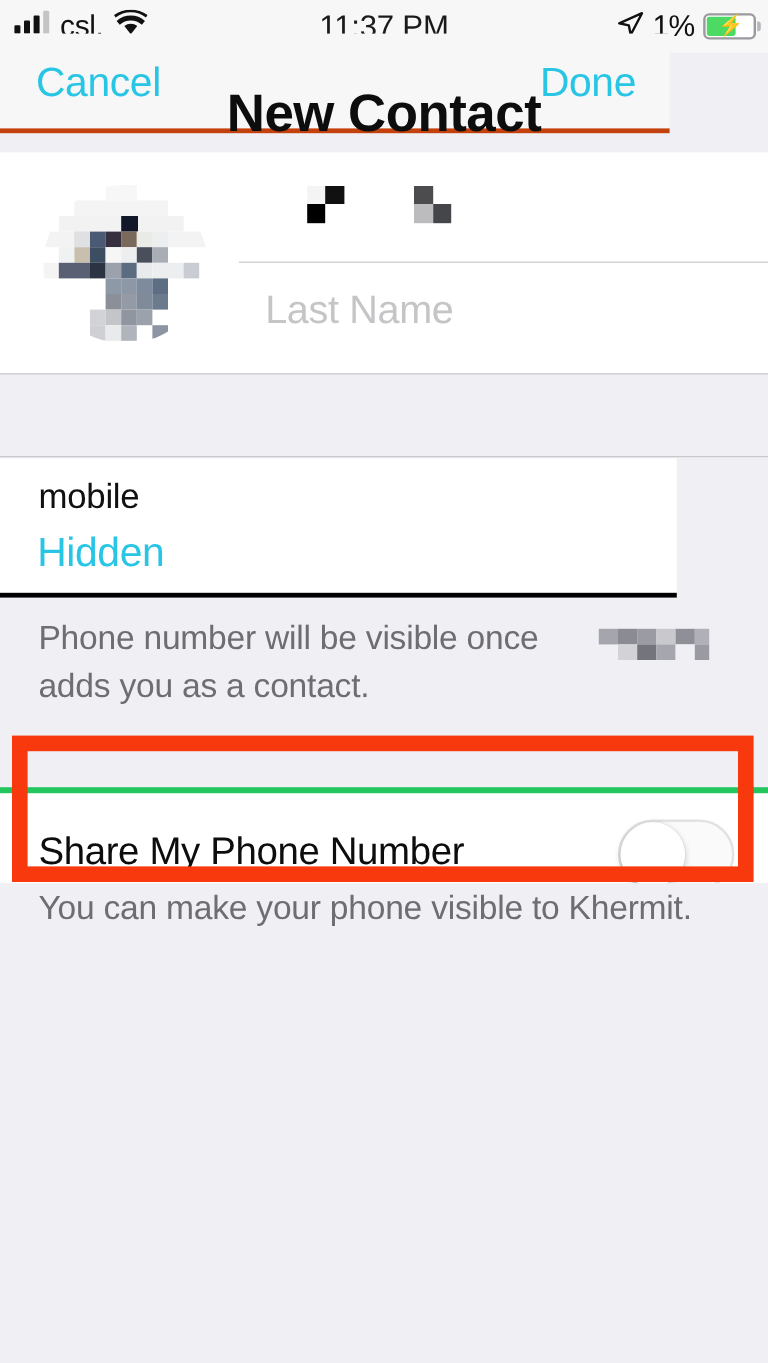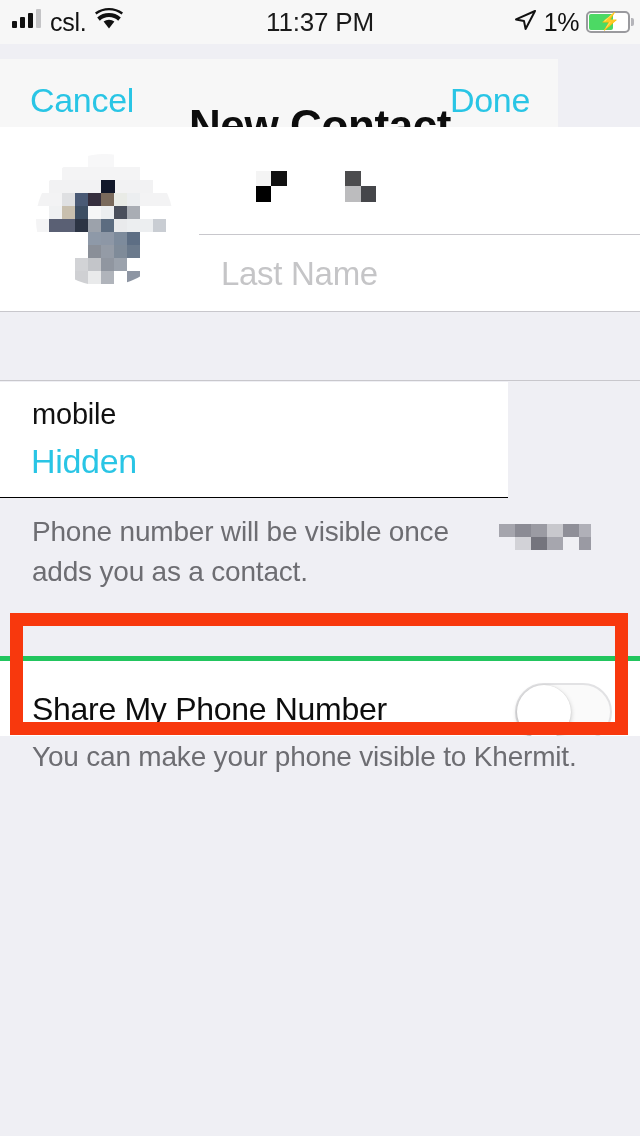--- a/index.html
+++ b/index.html
@@ -37,22 +37,22 @@
                     border-radius: 5px; background: #fff; }
   .battery .fill { position: absolute; top: 3px; left: 3px; bottom: 3px;
                    width: 24px; background: #4CD964; border-radius: 2px; }
   .battery .cap { position: absolute; right: -4px; top: 7px; width: 3px; height: 8px;
                   background: #b5b5ba; border-radius: 0 2px 2px 0; }
   .battery .bolt { position: absolute; left: 13px; top: 1px; font-size: 17px;
                    color: #1b1b1b; line-height: 20px; }
 
   
   .navbar {
-    position: absolute; top: 59px; left: 0; width: 558px; height: 83px;
-    background: #F7F7F7; border-bottom: 1px solid #c2410c;
+    position: absolute; top: 28px; left: 0; width: 558px; height: 83px;
+    background: #F7F7F7; border-bottom: 4px solid #c2410c;
   }
   .nav-btn {
     position: absolute; top: 22px; font-size: 34px; color: #29C5E5;
     letter-spacing: -0.3px; cursor: pointer;
   }
   .nav-cancel { left: 30px; }
   .nav-done { right: 28px; }
   .nav-title {
     position: absolute; top: 21px; left: 0; width: 640px; text-align: center;
     font-size: 44px; font-weight: bold; color: #0d0d0d; letter-spacing: -0.4px; margin-top: 21px;
@@ -62,40 +62,40 @@
   .name-section {
     position: absolute; top: 127px; left: 0; width: 640px; height: 184px;
     background: #fff;
   }
   .avatar {
     position: absolute; left: 36px; top: 27px; width: 137px; height: 132px;
     border-radius: 50%; overflow: hidden; background: #fff;
   }
   .avatar .px { position: absolute; }
 
-  .name-fields { position: absolute; left: 199px; top: 16px; right: 0; height: 184px; }
+  .name-fields { position: absolute; left: 199px; top: 0; right: 0; height: 184px; }
   .field { position: relative; height: 92px; }
   .field.first { border-bottom: 1px solid #C8C7CC; }
   .redact-first { position: absolute; top: 28px; left: 28px; width: 150px; height: 30px; }
   .redact-first .px { position: absolute; }
   .placeholder {
     position: absolute; top: 20px; left: 22px; font-size: 33px; color: #C5C5C7;
     letter-spacing: -0.3px;
   }
 
   
   .gap {
     position: absolute; top: 311px; left: 0; width: 640px; height: 70px;
     background: #EFEFF4; border-top: 1px solid #C8C7CC; border-bottom: 1px solid #C8C7CC;
   }
 
   
   .phone-section {
-    position: absolute; top: 382px; left: 0; width: 508px; height: 116px;
-    background: #fff; border-bottom: 1px solid #000000;
+    position: absolute; top: 382px; left: 0; width: 564px; height: 116px;
+    background: #fff; border-bottom: 4px solid #000000;
   }
   .phone-label { position: absolute; left: 32px; top: 16px; font-size: 29px; color: #111;
                  letter-spacing: -0.2px; }
   .phone-value { position: absolute; left: 31px; top: 60px; font-size: 34px; color: #29C5E5;
                  letter-spacing: -0.3px; cursor: pointer; }
 
   
   .note1 {
     position: absolute; top: 499px; left: 0; width: 640px; height: 114px;
     background: #EFEFF4;

